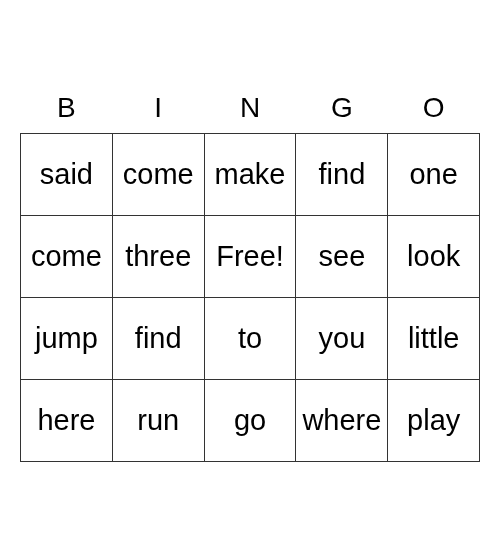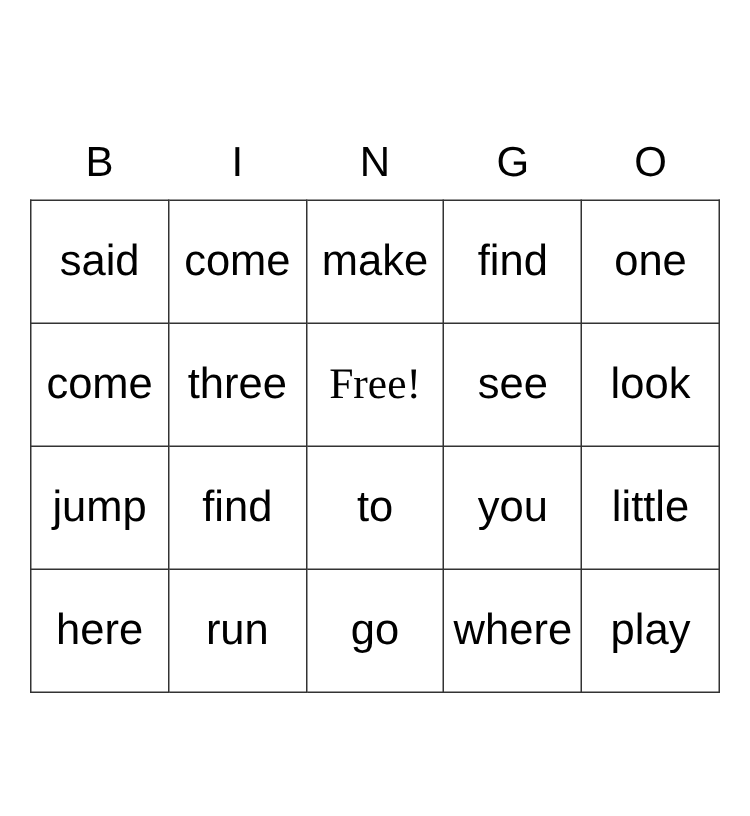--- a/index.html
+++ b/index.html
@@ -41,21 +41,20 @@
     }
 
     .bingo-card td {
       width: 92px;
       height: 82px;
       padding: 4px;
     }
 
     .free-cell {
       font-size: 20px;
-      font-family: Liberation Serif, serif;
     }
   </style>
 </head>
 <body>
 
 <table class="bingo-card">
   <thead>
     <tr id="header-row">
     <th>B</th>
         <th>I</th>

